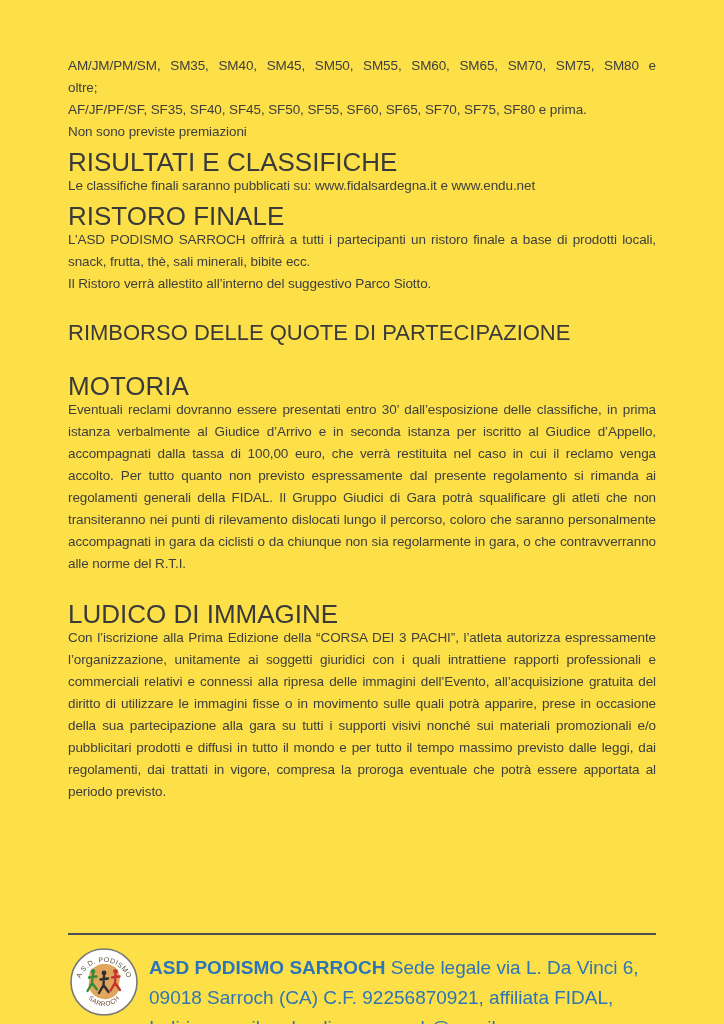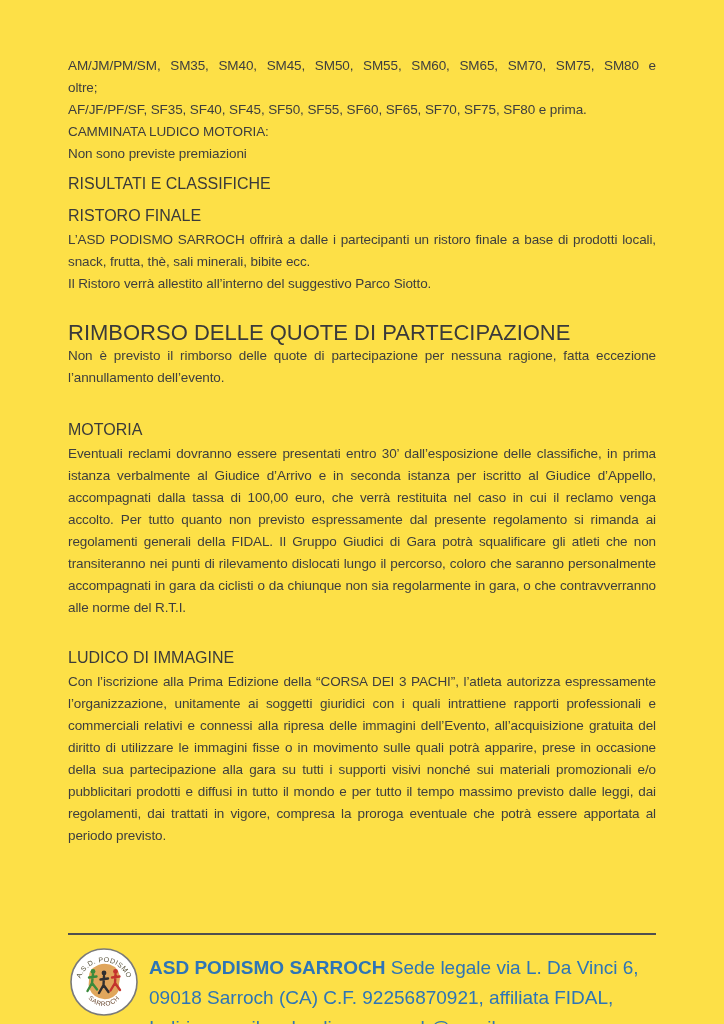--- a/index.html
+++ b/index.html
@@ -24,21 +24,21 @@
     text-align:justify;
   }
   .intro-line{white-space:nowrap;}
   .intro-line.force-justify{
     white-space:normal;
     text-align:justify;
     text-align-last:justify;
   }
   p{margin:0;}
   .h-lg{
-    font-size:16px;
+    font-size:26px;
     line-height:26px;
     font-weight:400;
     color:#3a3a3a;
     letter-spacing:0;
     margin:0;
   }
   .h-md{
     font-size:22px;
     line-height:24px;
     font-weight:400;
@@ -75,37 +75,36 @@
 </head>
 <body>
 
 <div class="page">
   <div class="content">
 
     <div class="body-text">
       <div class="intro-line force-justify">AM/JM/PM/SM, SM35, SM40, SM45, SM50, SM55, SM60, SM65, SM70, SM75, SM80 e</div>
       <div class="intro-line">oltre;</div>
       <div class="intro-line">AF/JF/PF/SF, SF35, SF40, SF45, SF50, SF55, SF60, SF65, SF70, SF75, SF80 e prima.</div>
-      <div class="intro-line">CAMMINATA LUDICO MOTORIA:</div>
       <div class="intro-line">Non sono previste premiazioni</div>
     </div>
 
     <div class="sec">
       <h1 class="h-lg">RISULTATI E CLASSIFICHE</h1>
+      <p class="body-text"><span>Le classifiche finali saranno pubblicati su: </span><span>www.fidalsardegna.it</span><span> e </span><span>www.endu.net</span></p>
     </div>
 
     <div class="sec">
       <h1 class="h-lg">RISTORO FINALE</h1>
-      <p class="body-text">L’ASD PODISMO SARROCH offrirà a dalle i partecipanti un ristoro finale a base di prodotti locali, snack, frutta, thè, sali minerali, bibite ecc.</p>
+      <p class="body-text">L’ASD PODISMO SARROCH offrirà a tutti i partecipanti un ristoro finale a base di prodotti locali, snack, frutta, thè, sali minerali, bibite ecc.</p>
       <p class="body-text">Il Ristoro verrà allestito all’interno del suggestivo Parco Siotto.</p>
     </div>
 
     <div class="sec gap">
       <h2 class="h-md">RIMBORSO DELLE QUOTE DI PARTECIPAZIONE</h2>
-      <p class="body-text">Non è previsto il rimborso delle quote di partecipazione per nessuna ragione, fatta eccezione l’annullamento dell’evento.</p>
     </div>
 
     <div class="sec gap-lg">
       <h1 class="h-lg">MOTORIA</h1>
       <p class="body-text">Eventuali reclami dovranno essere presentati entro 30’ dall’esposizione delle classifiche, in prima istanza verbalmente al Giudice d’Arrivo e in seconda istanza per iscritto al Giudice d’Appello, accompagnati dalla tassa di 100,00 euro, che verrà restituita nel caso in cui il reclamo venga accolto. Per tutto quanto non previsto espressamente dal presente regolamento si rimanda ai regolamenti generali della FIDAL. Il Gruppo Giudici di Gara potrà squalificare gli atleti che non transiteranno nei punti di rilevamento dislocati lungo il percorso, coloro che saranno personalmente accompagnati in gara da ciclisti o da chiunque non sia regolarmente in gara, o che contravverranno alle norme del R.T.I.</p>
     </div>
 
     <div class="sec gap">
       <h1 class="h-lg">LUDICO DI IMMAGINE</h1>
       <p class="body-text">Con l’iscrizione alla Prima Edizione della “CORSA DEI 3 PACHI”, l’atleta autorizza espressamente l’organizzazione, unitamente ai soggetti giuridici con i quali intrattiene rapporti professionali e commerciali relativi e connessi alla ripresa delle immagini dell’Evento, all’acquisizione gratuita del diritto di utilizzare le immagini fisse o in movimento sulle quali potrà apparire, prese in occasione della sua partecipazione alla gara su tutti i supporti visivi nonché sui materiali promozionali e/o pubblicitari prodotti e diffusi in tutto il mondo e per tutto il tempo massimo previsto dalle leggi, dai regolamenti, dai trattati in vigore, compresa la proroga eventuale che potrà essere apportata al periodo previsto.</p>

